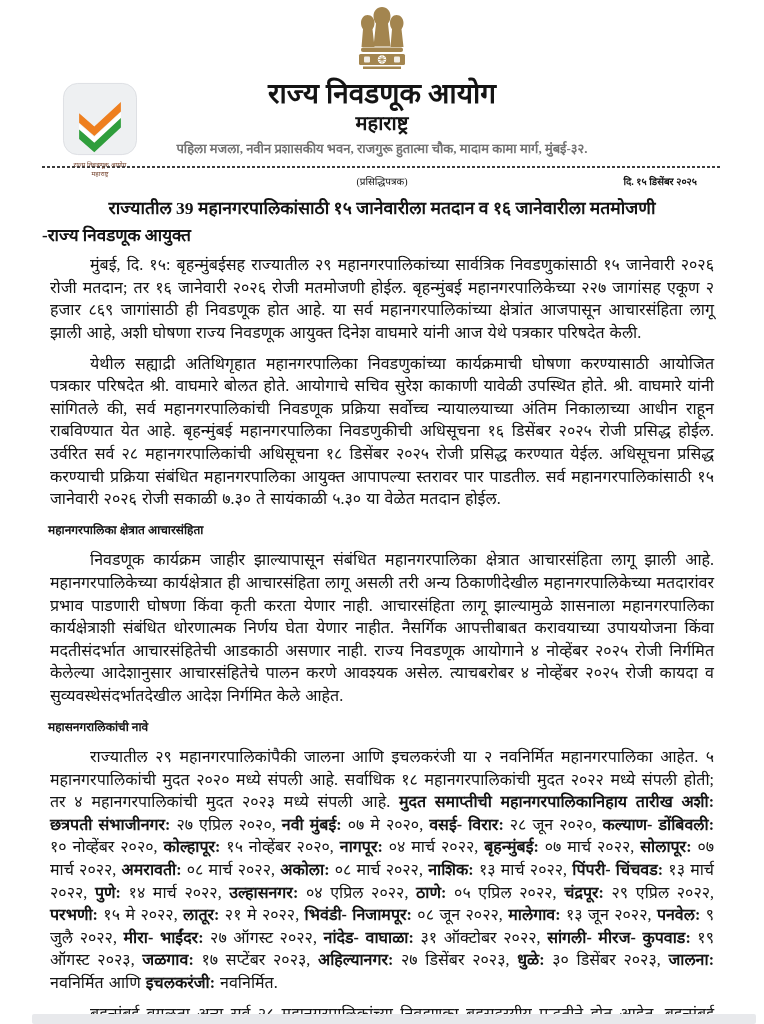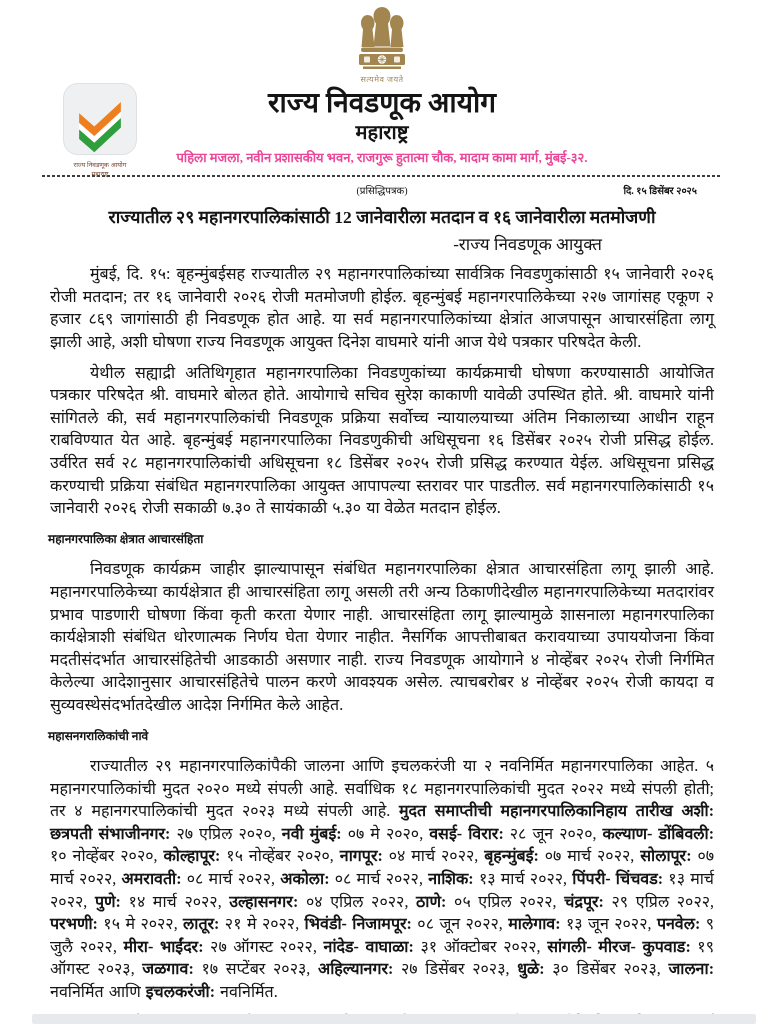--- a/index.html
+++ b/index.html
@@ -18,42 +18,42 @@
   .org-title{
     text-align:center;font-size:28px;font-weight:700;
     margin:2px 0 0 0;line-height:1.2;
   }
   .org-subtitle{
     text-align:center;font-size:20px;font-weight:700;
     margin:0;line-height:1.25;
   }
   .address{
     text-align:center;font-size:13px;font-weight:600;
-    margin-top:3px;color:#ec4899;
+    margin-top:3px;color:#737373;
   }
   .logo-box{
     position:absolute;left:55px;top:82px;width:90px;text-align:center;
   }
   .logo-caption{font-size:6.5px;color:#7a4a35;line-height:1.25;margin-top:1px;}
   .divider{
     margin-top:9px;height:2px;
     background-image:repeating-linear-gradient(90deg,#3c3c3c 0 3px,transparent 3px 5px);
   }
   .meta{
     display:grid;grid-template-columns:1fr auto 1fr;
     align-items:baseline;margin-top:6px;font-size:10px;
   }
   .doc-type{justify-self:center;}
   .date{justify-self:end;padding-right:25px;font-weight:700;}
   
   .headline{
     margin-top:9px;text-align:center;font-weight:700;font-size:17.5px;line-height:1.35;
   }
   .byline{
-    text-align:right;padding-right:120px;font-weight:400;font-size:17px;margin-top:3px;
+    padding-right:120px;font-weight:700;font-size:17px;margin-top:3px;
   }
   
   .para{
     margin:8px;font-size:16px;line-height:22.6px;text-align:justify;
     text-indent:40px;word-spacing:1px;
   }
   .sec-head{
     font-weight:700;font-size:12px;line-height:22.6px;margin:6px;
   }
   .para b,.para .b{font-weight:700;}
@@ -91,36 +91,35 @@
       <circle cx="26" cy="53.5" r="4.2" fill="#ffffff"></circle>
       <g stroke="#a3854f" stroke-width="0.8">
         <line x1="26" y1="49.7" x2="26" y2="57.3"></line>
         <line x1="22.2" y1="53.5" x2="29.8" y2="53.5"></line>
         <line x1="23.3" y1="50.8" x2="28.7" y2="56.2"></line>
         <line x1="28.7" y1="50.8" x2="23.3" y2="56.2"></line>
       </g>
       <rect x="8" y="50.5" width="6" height="6" rx="1" fill="#ffffff" opacity="0.85"></rect>
       <rect x="38" y="50.5" width="6" height="6" rx="1" fill="#ffffff" opacity="0.85"></rect>
     </svg>
-    <div class="emblem-caption">सत्यमेव जयते</div>
   </div>
 
   <h1 class="org-title">राज्य निवडणूक आयोग</h1>
   <h2 class="org-subtitle">महाराष्ट्र</h2>
   <div class="address">पहिला मजला, नवीन प्रशासकीय भवन, राजगुरू हुतात्मा चौक, मादाम कामा मार्ग, मुंबई-३२.</div>
 
   <div class="divider"></div>
 
   <div class="meta">
     <span></span>
     <span class="doc-type">(प्रसिद्धिपत्रक)</span>
     <span class="date">दि. १५ डिसेंबर २०२५</span>
   </div>
 
-  <div class="headline">राज्यातील २९ महानगरपालिकांसाठी 12 जानेवारीला मतदान व १६ जानेवारीला मतमोजणी</div>
+  <div class="headline">राज्यातील 39 महानगरपालिकांसाठी १५ जानेवारीला मतदान व १६ जानेवारीला मतमोजणी</div>
   <div class="byline">-राज्य निवडणूक आयुक्त</div>
 
   <p class="para">मुंबई, दि. १५: बृहन्मुंबईसह राज्यातील २९ महानगरपालिकांच्या सार्वत्रिक निवडणुकांसाठी १५ जानेवारी २०२६ रोजी मतदान; तर १६ जानेवारी २०२६ रोजी मतमोजणी होईल. बृहन्मुंबई महानगरपालिकेच्या २२७ जागांसह एकूण २ हजार ८६९ जागांसाठी ही निवडणूक होत आहे. या सर्व महानगरपालिकांच्या क्षेत्रांत आजपासून आचारसंहिता लागू झाली आहे, अशी घोषणा राज्य निवडणूक आयुक्त दिनेश वाघमारे यांनी आज येथे पत्रकार परिषदेत केली.</p>
   <p class="para">येथील सह्याद्री अतिथिगृहात महानगरपालिका निवडणुकांच्या कार्यक्रमाची घोषणा करण्यासाठी आयोजित पत्रकार परिषदेत श्री. वाघमारे बोलत होते. आयोगाचे सचिव सुरेश काकाणी यावेळी उपस्थित होते. श्री. वाघमारे यांनी सांगितले की, सर्व महानगरपालिकांची निवडणूक प्रक्रिया सर्वोच्च न्यायालयाच्या अंतिम निकालाच्या आधीन राहून राबविण्यात येत आहे. बृहन्मुंबई महानगरपालिका निवडणुकीची अधिसूचना १६ डिसेंबर २०२५ रोजी प्रसिद्ध होईल. उर्वरित सर्व २८ महानगरपालिकांची अधिसूचना १८ डिसेंबर २०२५ रोजी प्रसिद्ध करण्यात येईल. अधिसूचना प्रसिद्ध करण्याची प्रक्रिया संबंधित महानगरपालिका आयुक्त आपापल्या स्तरावर पार पाडतील. सर्व महानगरपालिकांसाठी १५ जानेवारी २०२६ रोजी सकाळी ७.३० ते सायंकाळी ५.३० या वेळेत मतदान होईल.</p>
 
   <div class="sec-head">महानगरपालिका क्षेत्रात आचारसंहिता</div>
   <p class="para">निवडणूक कार्यक्रम जाहीर झाल्यापासून संबंधित महानगरपालिका क्षेत्रात आचारसंहिता लागू झाली आहे. महानगरपालिकेच्या कार्यक्षेत्रात ही आचारसंहिता लागू असली तरी अन्य ठिकाणीदेखील महानगरपालिकेच्या मतदारांवर प्रभाव पाडणारी घोषणा किंवा कृती करता येणार नाही. आचारसंहिता लागू झाल्यामुळे शासनाला महानगरपालिका कार्यक्षेत्राशी संबंधित धोरणात्मक निर्णय घेता येणार नाहीत. नैसर्गिक आपत्तीबाबत करावयाच्या उपाययोजना किंवा मदतीसंदर्भात आचारसंहितेची आडकाठी असणार नाही. राज्य निवडणूक आयोगाने ४ नोव्हेंबर २०२५ रोजी निर्गमित केलेल्या आदेशानुसार आचारसंहितेचे पालन करणे आवश्यक असेल. त्याचबरोबर ४ नोव्हेंबर २०२५ रोजी कायदा व सुव्यवस्थेसंदर्भातदेखील आदेश निर्गमित केले आहेत.</p>
 
   <div class="sec-head">महासनगरालिकांची नावे</div>
   <p class="para"><span>राज्यातील २९ महानगरपालिकांपैकी जालना आणि इचलकरंजी या २ नवनिर्मित महानगरपालिका आहेत. ५ महानगरपालिकांची मुदत २०२० मध्ये संपली आहे. सर्वाधिक १८ महानगरपालिकांची मुदत २०२२ मध्ये संपली होती; तर ४ महानगरपालिकांची मुदत २०२३ मध्ये संपली आहे. </span><span class="b">मुदत समाप्तीची महानगरपालिकानिहाय तारीख अशी: छत्रपती संभाजीनगर: </span><span>२७ एप्रिल २०२०, </span><span class="b">नवी मुंबई: </span><span>०७ मे २०२०, </span><span class="b">वसई- विरार: </span><span>२८ जून २०२०, </span><span class="b">कल्याण- डोंबिवली: </span><span>१० नोव्हेंबर २०२०, </span><span class="b">कोल्हापूर: </span><span>१५ नोव्हेंबर २०२०, </span><span class="b">नागपूर: </span><span>०४ मार्च २०२२, </span><span class="b">बृहन्मुंबई: </span><span>०७ मार्च २०२२, </span><span class="b">सोलापूर: </span><span>०७ मार्च २०२२, </span><span class="b">अमरावती: </span><span>०८ मार्च २०२२, </span><span class="b">अकोला: </span><span>०८ मार्च २०२२, </span><span class="b">नाशिक: </span><span>१३ मार्च २०२२, </span><span class="b">पिंपरी- चिंचवड: </span><span>१३ मार्च २०२२, </span><span class="b">पुणे: </span><span>१४ मार्च २०२२, </span><span class="b">उल्हासनगर: </span><span>०४ एप्रिल २०२२, </span><span class="b">ठाणे: </span><span>०५ एप्रिल २०२२, </span><span class="b">चंद्रपूर: </span><span>२९ एप्रिल २०२२, </span><span class="b">परभणी: </span><span>१५ मे २०२२, </span><span class="b">लातूर: </span><span>२१ मे २०२२, </span><span class="b">भिवंडी- निजामपूर: </span><span>०८ जून २०२२, </span><span class="b">मालेगाव: </span><span>१३ जून २०२२, </span><span class="b">पनवेल: </span><span>९ जुलै २०२२, </span><span class="b">मीरा- भाईंदर: </span><span>२७ ऑगस्ट २०२२, </span><span class="b">नांदेड- वाघाळा: </span><span>३१ ऑक्टोबर २०२२, </span><span class="b">सांगली- मीरज- कुपवाड: </span><span>१९ ऑगस्ट २०२३, </span><span class="b">जळगाव: </span><span>१७ सप्टेंबर २०२३, </span><span class="b">अहिल्यानगर: </span><span>२७ डिसेंबर २०२३, </span><span class="b">धुळे: </span><span>३० डिसेंबर २०२३, </span><span class="b">जालना: </span><span>नवनिर्मित आणि </span><span class="b">इचलकरंजी: </span><span>नवनिर्मित.</span></p>

